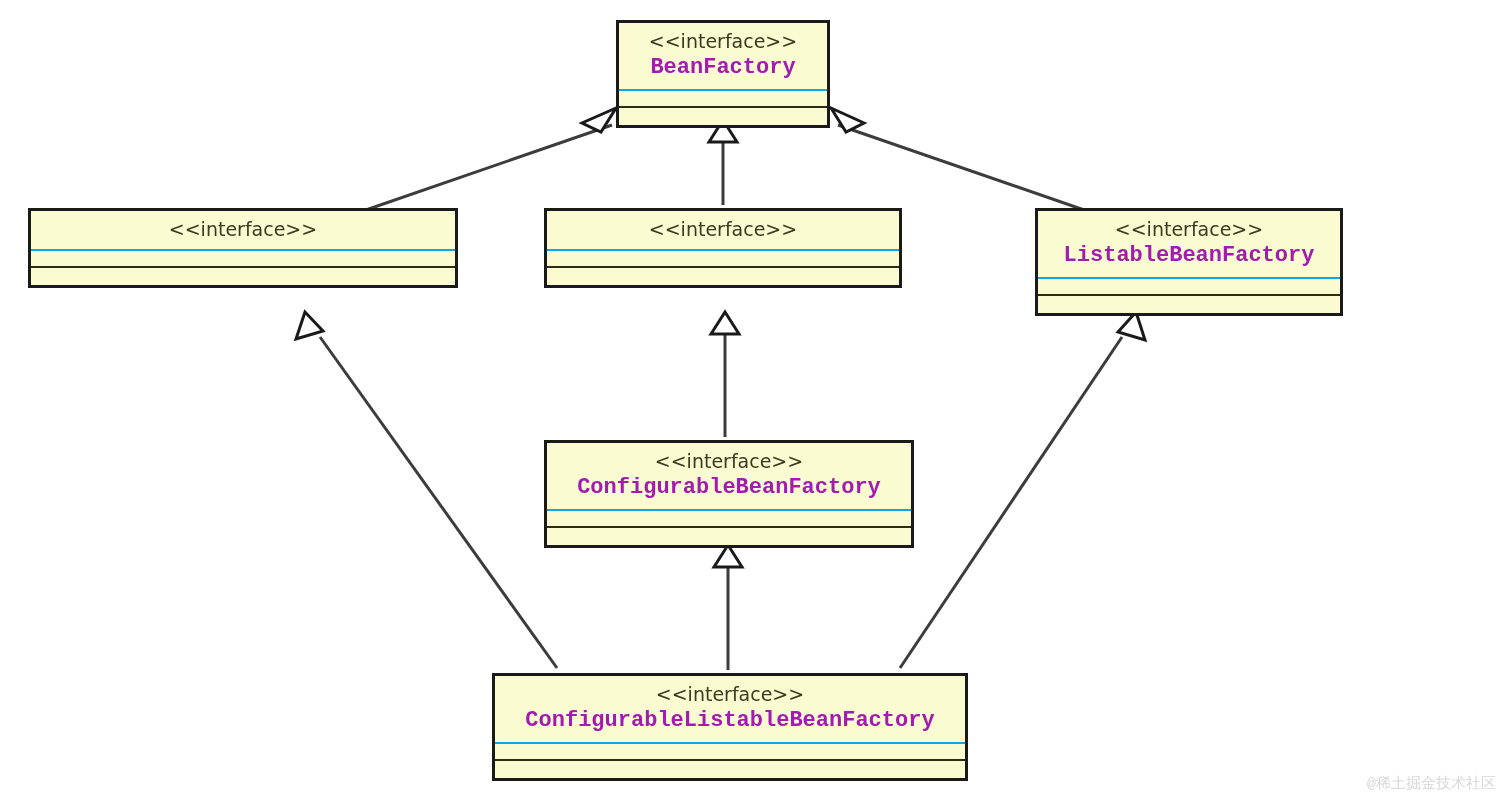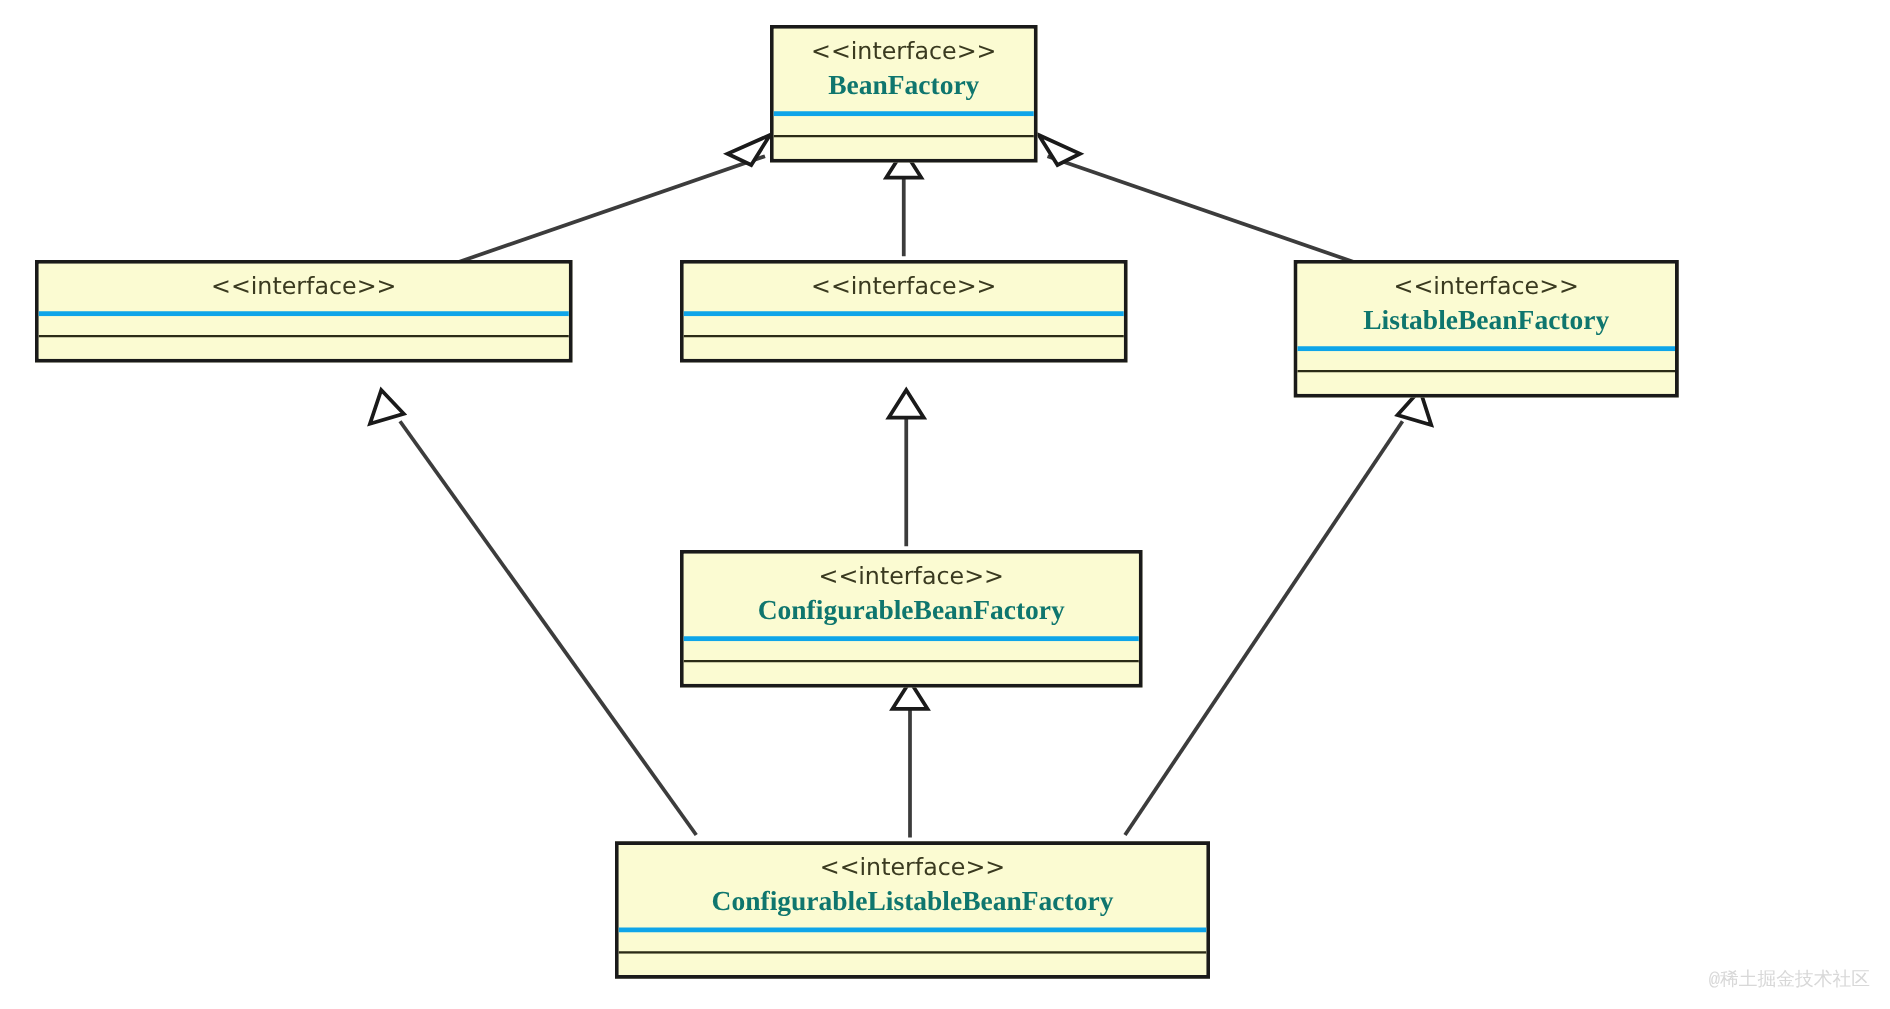--- a/index.html
+++ b/index.html
@@ -28,39 +28,39 @@
     position: absolute;
     box-sizing: border-box;
     background: #fbfbd2;
     border: 3px solid #1a1a1a;
     z-index: 5;
   }
   .uml-title-compartment {
     box-sizing: border-box;
     padding: 6px 10px 7px 10px;
     text-align: center;
-    border-bottom: 4px solid #0ea5e9;
+    border-bottom: 2px solid #0ea5e9;
     background: #fbfbd2;
   }
   .uml-stereotype {
     display: block;
     font-family: "DejaVu Sans", sans-serif;
     font-size: 19px;
     line-height: 25px;
     color: #3a3a20;
     letter-spacing: 0px;
     white-space: nowrap;
   }
   .uml-name {
     display: block;
-    font-family: Liberation Serif, serif;
+    font-family: Liberation Mono, monospace;
     font-size: 22px;
     font-weight: bold;
     line-height: 28px;
-    color: #0f766e;
+    color: #a21caf;
     white-space: nowrap;
   }
   .uml-attrs-compartment {
     box-sizing: border-box;
     height: 17px;
     border-bottom: 2px solid #2b2b16;
     background: #fbfbd2;
   }
   .uml-ops-compartment {
     box-sizing: border-box;

